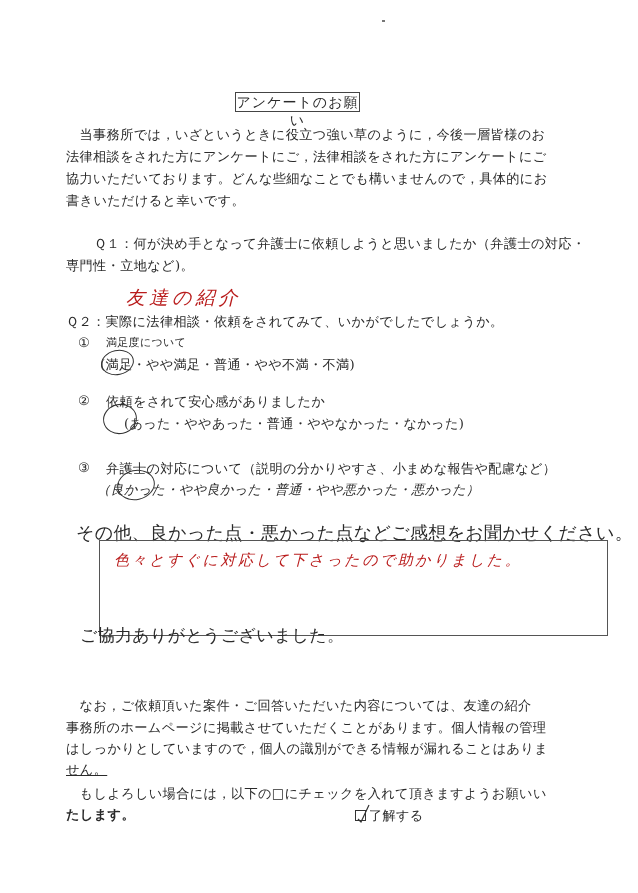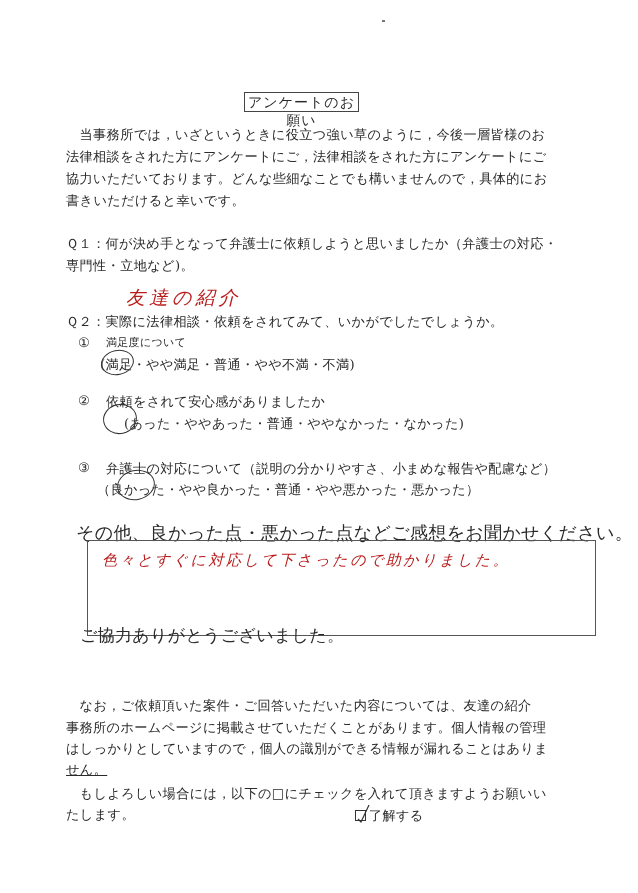--- a/index.html
+++ b/index.html
@@ -7,34 +7,34 @@
     width: 638px; height: 893px; position: relative; overflow: hidden;
     font-family: "DejaVu Serif", "Liberation Serif", serif;
     color: #2a2a2a;
   }
   .abs { position: absolute; }
   .line {
     position: absolute; left: 66px; font-size: 13.2px; line-height: 16px;
     white-space: nowrap; letter-spacing: 0.35px;
   }
   .title-box {
-    position: absolute; left: 244px; top: 92px; width: 115px; height: 20px;
+    position: absolute; left: 235px; top: 92px; width: 125px; height: 20px;
     border: 1px solid #444; box-sizing: border-box;
     font-size: 14px; line-height: 18px; text-align: center; letter-spacing: 1px;
   }
   .hand {
     font-family: Liberation Mono, monospace; color: #b91c1c;
     font-style: italic; font-weight: 300;
   }
   .circle {
     position: absolute; border: 1.2px solid #333; border-radius: 50%;
     transform: rotate(-12deg);
   }
   .comment-box {
-    position: absolute; left: 87px; top: 540px; width: 509px; height: 96px;
+    position: absolute; left: 99px; top: 540px; width: 509px; height: 96px;
     border: 1.5px solid #555; box-sizing: border-box;
   }
   .checkbox {
     position: absolute; left: 355px; top: 810px; width: 11px; height: 11px;
     border: 1px solid #333; box-sizing: border-box;
   }
   .dot { position:absolute; width:3px; height:2px; background:#777; }
 </style>
 </head>
 <body>
@@ -46,21 +46,21 @@
   <div class="title-box">アンケートのお願い</div>
 
   <div>
     <div class="line" style="top:127px;">　当事務所では，いざというときに役立つ強い草のように，今後一層皆様のお</div>
     <div class="line" style="top:149px;">法律相談をされた方にアンケートにご，法律相談をされた方にアンケートにご</div>
     <div class="line" style="top:171px;">協力いただいております。どんな些細なことでも構いませんので，具体的にお</div>
     <div class="line" style="top:193px;">書きいただけると幸いです。</div>
   </div>
 
   <div>
-    <div class="line" style="top:236px;">Ｑ１：何が決め手となって弁護士に依頼しようと思いましたか（弁護士の対応・</div>
+    <div class="line" style="top:236px;margin-left:28px;">Ｑ１：何が決め手となって弁護士に依頼しようと思いましたか（弁護士の対応・</div>
     <div class="line" style="top:258px;">専門性・立地など)。</div>
     <div class="abs hand" style="left:126px;top:285px;font-size:19px;letter-spacing:4px;">友達の紹介</div>
   </div>
 
   <div>
     <div class="line" style="top:314px;">Ｑ２：実際に法律相談・依頼をされてみて、いかがでしたでしょうか。</div>
 
     <div>
       <div class="abs" style="left:78px;top:335px;font-size:13.2px;">①</div>
       <div class="abs" style="left:106px;top:335px;font-size:11px;letter-spacing:0.3px;">満足度について</div>
@@ -71,41 +71,41 @@
     <div>
       <div class="abs" style="left:78px;top:393px;font-size:13.2px;">②</div>
       <div class="abs" style="left:106px;top:393px;font-size:13.2px;letter-spacing:0.3px;">依頼をされて安心感がありましたか</div>
       <div class="abs" style="left:100px;top:415px;font-size:13.2px;letter-spacing:0.3px;white-space:nowrap;margin-left:24px;">(あった・ややあった・普通・ややなかった・なかった)</div>
       <div class="circle" style="left:103px;top:404px;width:32px;height:28px;"></div>
     </div>
 
     <div>
       <div class="abs" style="left:78px;top:460px;font-size:13.2px;">③</div>
       <div class="abs" style="left:106px;top:460px;font-size:13.2px;letter-spacing:0.3px;white-space:nowrap;">弁護士の対応について（説明の分かりやすさ、小まめな報告や配慮など）</div>
-      <div class="abs" style="left:97px;top:481px;font-size:13.2px;letter-spacing:0.3px;white-space:nowrap;">（良かった・やや良かった・普通・やや悪かった・悪かった）</div>
+      <div class="abs" style="left:97px;top:481px;font-size:13.2px;letter-spacing:0.3px;white-space:nowrap;font-style:italic;">（良かった・やや良かった・普通・やや悪かった・悪かった）</div>
       <div class="circle" style="left:117px;top:470px;width:36px;height:28px;"></div>
     </div>
   </div>
 
   <div>
     <div class="abs" style="left:76px;top:521px;font-size:18px;letter-spacing:0.3px;white-space:nowrap;">その他、良かった点・悪かった点などご感想をお聞かせください。</div>
     <div class="comment-box">
       <div class="abs hand" style="left:14px;top:10px;font-size:15px;letter-spacing:2.5px;white-space:nowrap;">色々とすぐに対応して下さったので助かりました。</div>
     </div>
   </div>
 
   <div class="abs" style="left:80px;top:624px;font-size:17px;letter-spacing:0.3px;">ご協力ありがとうございました。</div>
 
   <div>
     <div class="line" style="top:698px;">　なお，ご依頼頂いた案件・ご回答いただいた内容については、友達の紹介</div>
     <div class="line" style="top:720px;">事務所のホームページに掲載させていただくことがあります。個人情報の管理</div>
     <div class="line" style="top:741px;">はしっかりとしていますので，個人の識別ができる情報が漏れることはありま</div>
     <div class="line" style="top:762px;text-decoration:underline;">せん。</div>
     <div class="line" style="top:786px;">　もしよろしい場合には，以下の□にチェックを入れて頂きますようお願いい</div>
-    <div class="line" style="top:807px;">たします。</div>
+    <div class="line" style="top:807px;font-weight:bold;">たします。</div>
   </div>
 
   <div>
     <div class="checkbox">
       <svg width="16" height="20" style="position:absolute;left:0px;top:-8px;" viewBox="0 0 16 20">
         <path d="M2 16 L5 19 L13 2" stroke="#333" stroke-width="1.2" fill="none"></path>
       </svg>
     </div>
     <div class="abs" style="left:369px;top:807px;font-size:13.2px;letter-spacing:0.3px;">了解する</div>
   </div>

